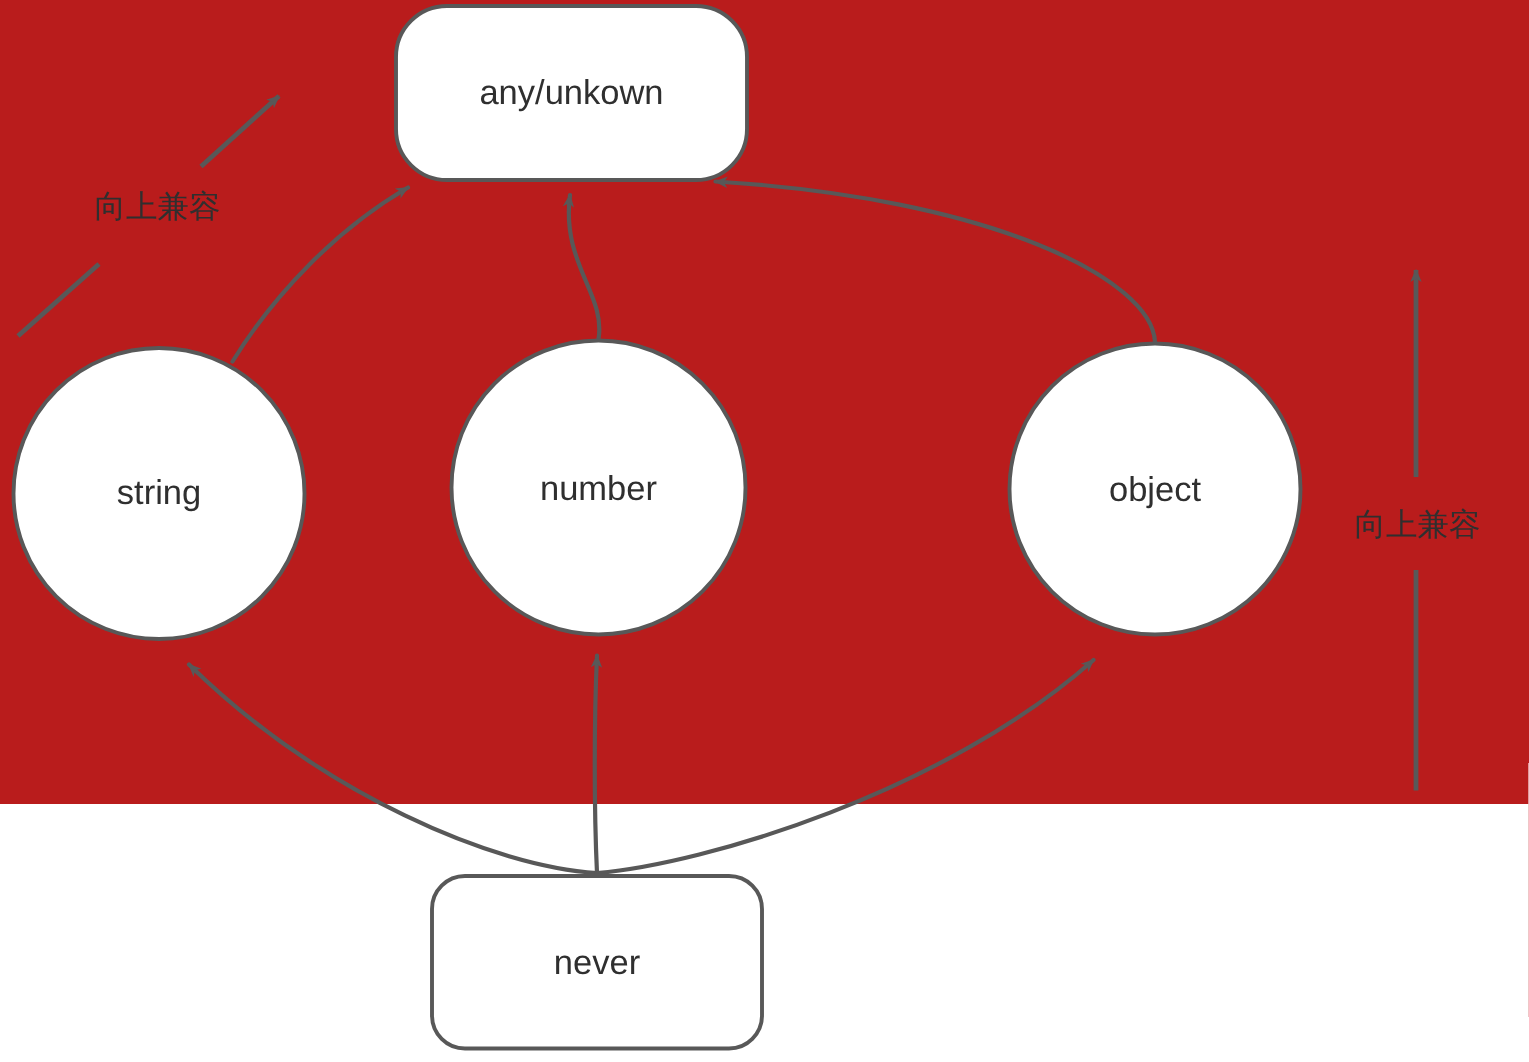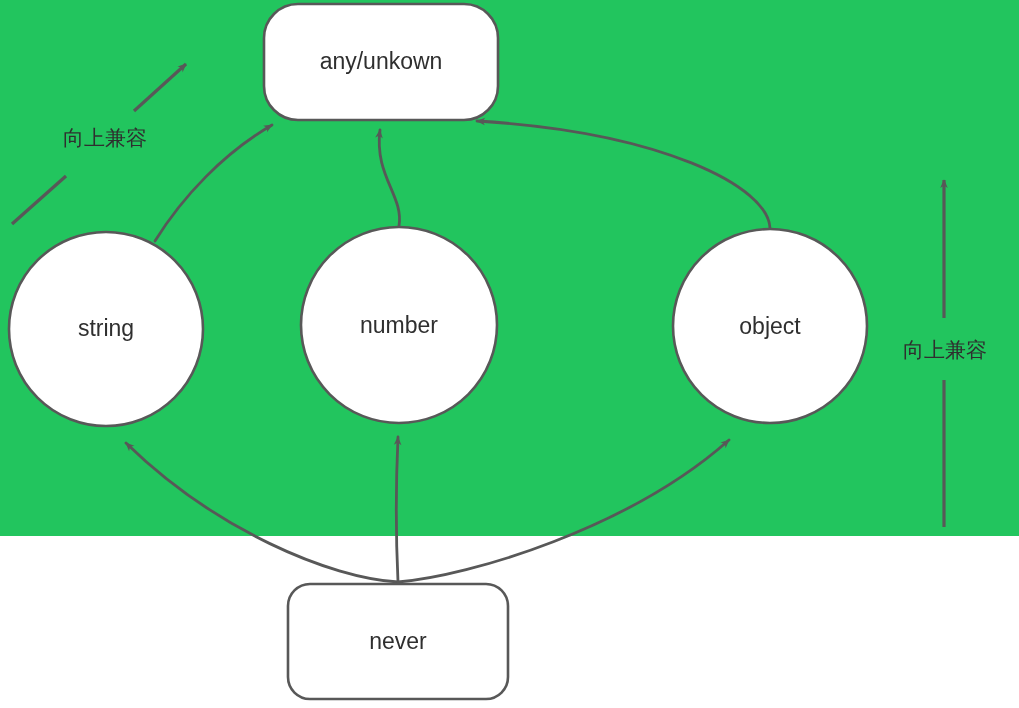--- a/index.html
+++ b/index.html
@@ -11,21 +11,21 @@
   body {
     width: 1019px;
     height: 708px;
     font-family: "Liberation Sans", "DejaVu Sans", sans-serif;
     overflow: hidden;
   }
   #diagram-root {
     position: relative;
     width: 1019px;
     height: 536px;
-    background: #22c55e;
+    background: #b91c1c;
   }
   svg.canvas {
     position: absolute;
     left: 0;
     top: 0;
     width: 1019px;
     height: 708px;
     display: block;
   }
   .node-shape {

